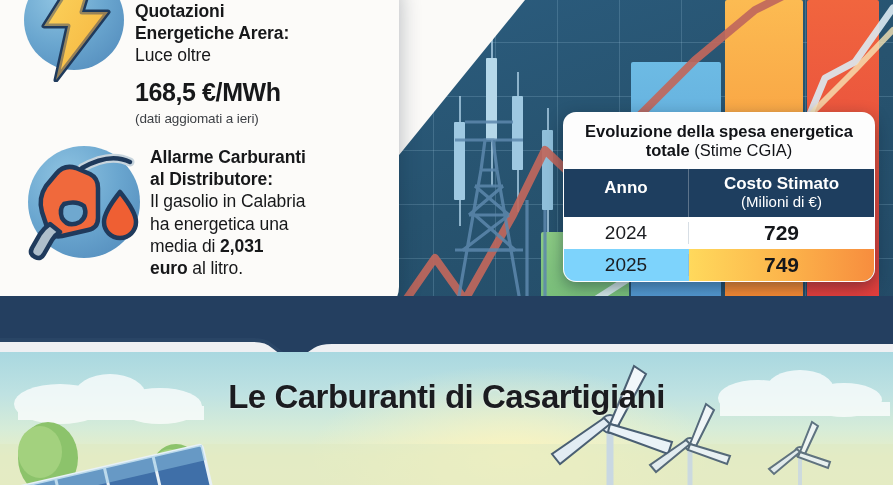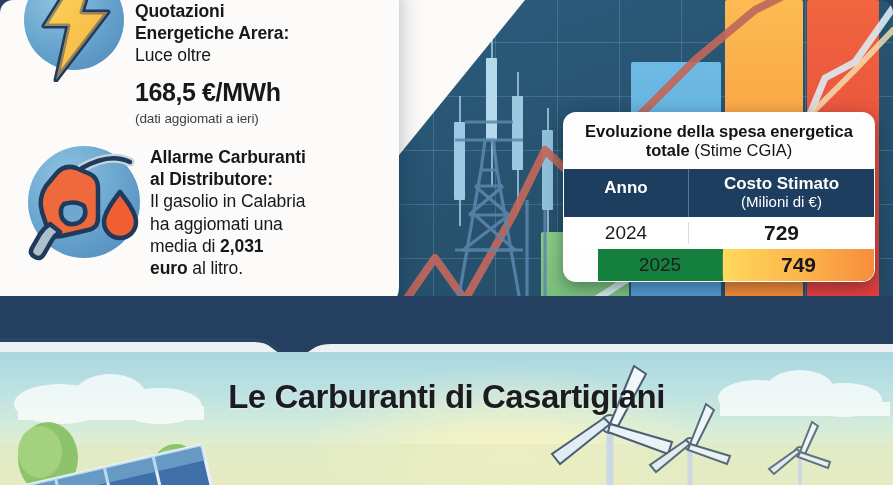--- a/index.html
+++ b/index.html
@@ -5,21 +5,21 @@
   * { margin:0; padding:0; box-sizing:border-box; }
   html,body { width:893px; height:485px; overflow:hidden; }
   body {
     font-family:"Liberation Sans", sans-serif;
     background:#24405f;
     position:relative;
   }
   #stage { position:absolute; inset:0; width:893px; height:485px; overflow:hidden; }
 
   
-  .top-section { position:absolute; left:0; top:0; width:893px; height:352px; background:#2a4667; overflow:hidden;border-radius:13px; }
+  .top-section { position:absolute; left:0; top:0; width:893px; height:352px; background:#2a4667; overflow:hidden; }
   .chart-bg { position:absolute; left:395px; top:0; width:498px; height:330px; background:linear-gradient(160deg,#2b5c7e 0%,#27536f 45%,#234a66 100%); overflow:hidden; }
   .grid-v { position:absolute; top:0; bottom:0; width:1px; background:rgba(160,200,225,.22); }
   .grid-h { position:absolute; left:0; right:0; height:1px; background:rgba(160,200,225,.22); }
 
   .bar { position:absolute; bottom:0; border-radius:2px 2px 0 0; }
   .cs-wick { position:absolute; width:2px; background:rgba(175,210,232,.75); }
   .cs-body { position:absolute; width:11px; border-radius:1px; }
 
   .poly-line { position:absolute; left:0; top:0; width:498px; height:330px; }
 
@@ -64,21 +64,21 @@
   .tbl-title .n { font-weight:normal; }
   .tbl-head { display:flex; background:#1e3e5f; color:#fff; }
   .th { padding:6px 4px 7px; text-align:center; }
   .th-anno { flex:0 0 125px; font-size:17px; font-weight:bold; line-height:1.5; border-right:1px solid rgba(255,255,255,.28); }
   .th-costo { flex:1; font-size:17px; font-weight:bold; line-height:1.06; }
   .th-costo .sub { display:block; font-size:15px; font-weight:normal; margin-top:1px; }
   .tr { display:flex; height:32px; align-items:center; }
   .td-year { flex:0 0 125px; text-align:center; font-size:19px; color:#1b1d21; border-right:1px solid rgba(140,160,180,.35); }
   .td-cost { flex:1; text-align:center; font-size:21px; font-weight:bold; color:#15171b; height:100%; display:flex; align-items:center; justify-content:center; }
   .row-a { background:#ffffff; }
-  .row-b { background:#15803d;margin-left:34px; }
+  .row-b { background:#7dd3fc; }
   .row-c { background:#ffffff; }
   .cost-a { background:#ffffff; }
   .cost-b { background:linear-gradient(90deg,#ffd95c 0%,#fcb24a 55%,#f78d3e 100%);text-align:center; }
   .cost-c { background:linear-gradient(90deg,#f79a3a 0%,#f2693f 60%,#e8443f 100%); }
   .notch-svg { position:absolute; left:0; top:296px; width:893px; height:64px; }
 
   
   .bottom-section {
     position:absolute; left:0; top:352px; width:893px; height:133px; overflow:hidden;
     background:linear-gradient(180deg,#a9d8e0 0%,#bfe2e2 32%,#d6ecd8 58%,#e8eec6 78%,#ecedc4 100%);
@@ -189,21 +189,21 @@
                 <path d="M30 86 q-6 4 -10 10 l-8 14 q-3 6 3 9 q6 3 9 -3 l8 -14 q3 -5 8 -8 z" fill="#aebecb"></path>
                 <path d="M44 66 q12 -4 20 2 q4 10 -4 16 q-12 6 -18 -4 q-3 -9 2 -14 z" fill="#6fa8cf"></path>
                 <path d="M100 54 q16 20 16 30 a16 16 0 0 1 -32 0 q0 -10 16 -30 z" fill="#ef5f33"></path>
               </g>
             </svg>
           </div>
           <div class="fact-text" style="padding-top:8px;">
             <b>Allarme Carburanti</b><br>
             <b>al Distributore:</b><br>
             <span>Il gasolio in Calabria</span><br>
-            <span>ha aggiomati una</span><br>
+            <span>ha energetica una</span><br>
             <span>media di </span><b>2,031</b><br>
             <b>euro</b><span> al litro.</span>
           </div>
         </div>
 
       </div>
     </div>
 
     <div class="table-card">
       <div class="tbl-title">

